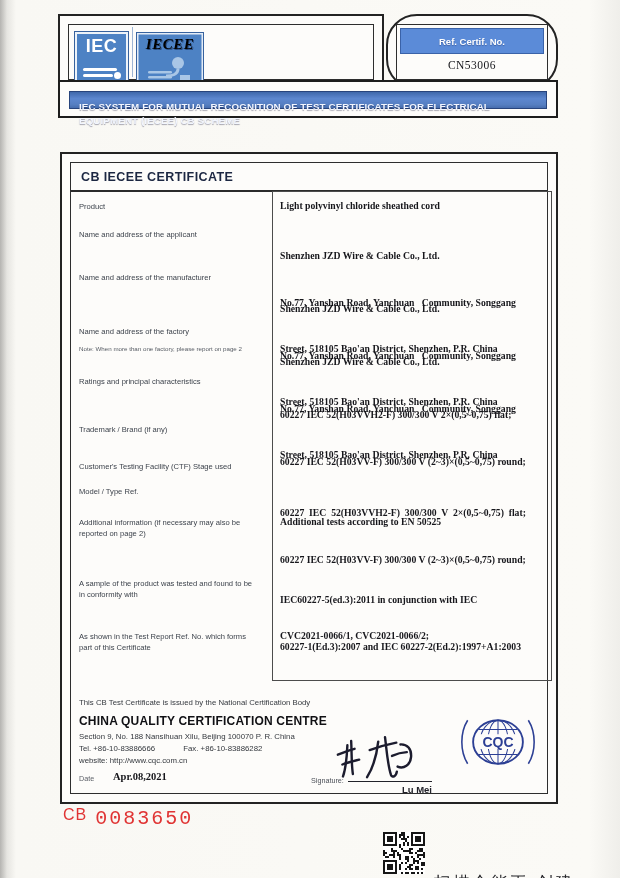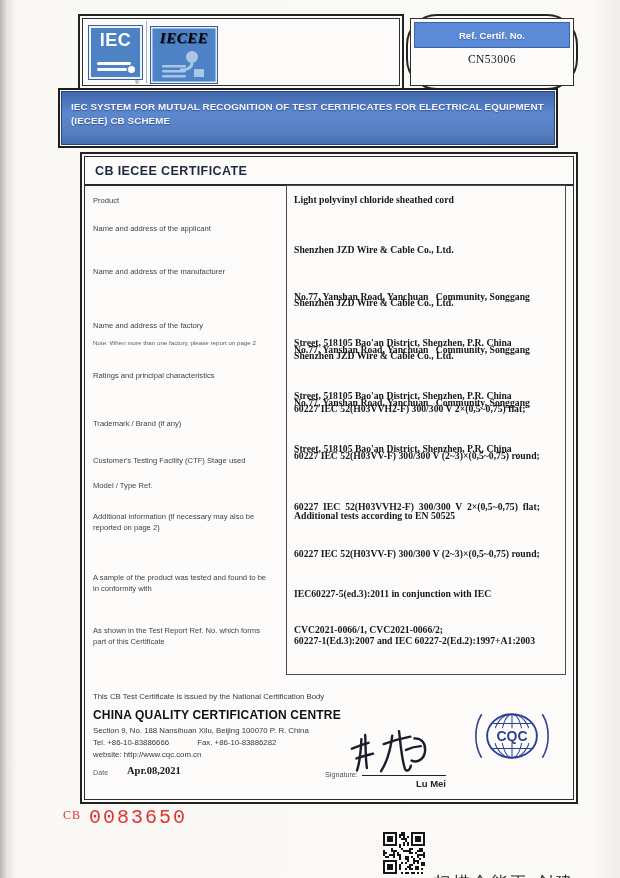--- a/index.html
+++ b/index.html
@@ -1,20 +1,20 @@
 <!DOCTYPE html>
 <html><head>
 <meta charset="utf-8">
 <style>
   html,body{margin:0;padding:0;background:#e9e8e4;}
   .page{position:relative;width:620px;height:878px;margin:0 auto;overflow:hidden;
         background:linear-gradient(90deg,#b5b4b1 0px,#e6e5e1 7px,#f9f8f4 16px,#fbfaf6 95%,#efeeea 100%);
         font-family:"Liberation Sans",sans-serif;color:#222;}
   
-  .dbl{position:absolute;background:#fdfcfa;border:2px solid #232323;padding:2px;box-sizing:border-box;margin-left:20px;}
+  .dbl{position:absolute;background:#fdfcfa;border:2px solid #232323;padding:8px;box-sizing:border-box;}
   .dbl .inner{position:relative;width:100%;height:100%;box-sizing:border-box;border:1px solid #2e2e2e;background:#fdfcfa;}
 
   
   .logos-box{left:58px;top:14px;width:326px;height:76px;}
   .iec-emblem{position:absolute;left:5px;top:6px;width:53px;height:53px;background:#4d82c4;border:1px solid #37629e;
               box-shadow:inset 0 0 0 2px rgba(255,255,255,.9), inset 0 0 0 3px #4d82c4;}
   .iec-text{position:absolute;left:0;top:4px;width:100%;text-align:center;color:#fff;font-weight:bold;font-size:18px;letter-spacing:.5px;}
   .iec-bar1{position:absolute;left:8px;bottom:14px;width:34px;height:3px;background:#fff;border-radius:2px;}
   .iec-bar2{position:absolute;left:8px;bottom:8px;width:30px;height:3px;background:#fff;border-radius:2px;}
   .iec-dot{position:absolute;right:7px;bottom:6px;width:7px;height:7px;border-radius:50%;background:#fff;}
@@ -28,21 +28,21 @@
 
   
   .ref-box{left:386px;top:14px;width:172px;height:76px;border-radius:31px;}
   .ref-head{position:absolute;left:3px;top:3px;right:3px;height:24px;background:#5b8bd8;border:1px solid #3a62a8;
             color:#fff;font-weight:bold;font-size:9.5px;display:flex;align-items:center;justify-content:center;
             text-shadow:0 1px 1px rgba(0,0,50,.3);}
   .ref-num{position:absolute;left:0;top:34px;width:100%;text-align:center;
            font-family:"Liberation Serif",serif;font-size:11.5px;color:#15151a;letter-spacing:.5px;}
 
   
-  .banner{left:58px;top:88px;width:500px;height:60px;background:#fdfcfa;border:2px solid #1d1d1d;padding:1px;box-sizing:border-box;}
+  .banner{left:58px;top:80px;width:500px;height:38px;background:#fdfcfa;border:2px solid #1d1d1d;padding:9px;box-sizing:border-box;}
   .banner .binner{width:100%;height:100%;box-sizing:border-box;border:1px solid #28447c;
         background:linear-gradient(180deg,#4068ab 0%,#5d87cf 42%,#567fc2 78%,#476dae 100%);
         color:#f2f6ff;font-weight:bold;font-size:9.8px;line-height:1.45;padding:8px 9px;
         text-shadow:0 1px 1px rgba(0,0,40,.35);letter-spacing:.1px;}
 
   
   .main-box{left:60px;top:152px;width:498px;height:652px;}
   .cert-title{position:absolute;left:0;top:0;width:100%;box-sizing:border-box;padding:7px 10px 6px;
               border-bottom:2px solid #2b2b2b;font-size:12.5px;font-weight:bold;color:#1c2742;letter-spacing:.4px;}
   .flabel{position:absolute;left:8px;width:188px;font-size:7.6px;color:#3d434c;line-height:1.4;}
@@ -60,21 +60,21 @@
   .date-label{position:absolute;left:8px;top:611px;font-size:7.2px;color:#5a5e66;}
   .date-value{position:absolute;left:42px;top:608px;font-family:"Liberation Serif",serif;font-weight:bold;font-size:10.5px;color:#15151a;}
   .sig-label{position:absolute;left:240px;top:613px;font-size:7.2px;color:#4c5058;}
   .sig-script{position:absolute;left:263px;top:570px;}
   .sig-line{position:absolute;left:277px;top:618px;width:84px;border-top:1.6px solid #23232b;}
   .sig-name{position:absolute;left:277px;top:621px;width:84px;text-align:right;font-size:9.5px;font-weight:bold;color:#23232b;}
   .cqc-logo{position:absolute;left:388px;top:551px;}
 
   
   .stamp{position:absolute;left:63px;top:806px;color:#e03434;}
-  .stamp .cb{font-family:Liberation Serif, serif;font-size:12px;letter-spacing:1px;vertical-align:4px;}
+  .stamp .cb{font-family:Liberation Sans, sans-serif;font-size:16px;letter-spacing:1px;vertical-align:4px;}
   .stamp .num{font-family:"Liberation Mono",monospace;font-size:20px;letter-spacing:2px;margin-left:8px;}
 
   
   .qr{position:absolute;left:383px;top:832px;width:42px;height:42px;}
   .wm-text{position:absolute;left:434px;top:839px;font-size:16.5px;color:#26262a;letter-spacing:2.5px;
            font-family:"DejaVu Sans",sans-serif;margin-top:33px;}
 </style>
 </head>
 <body>
 

